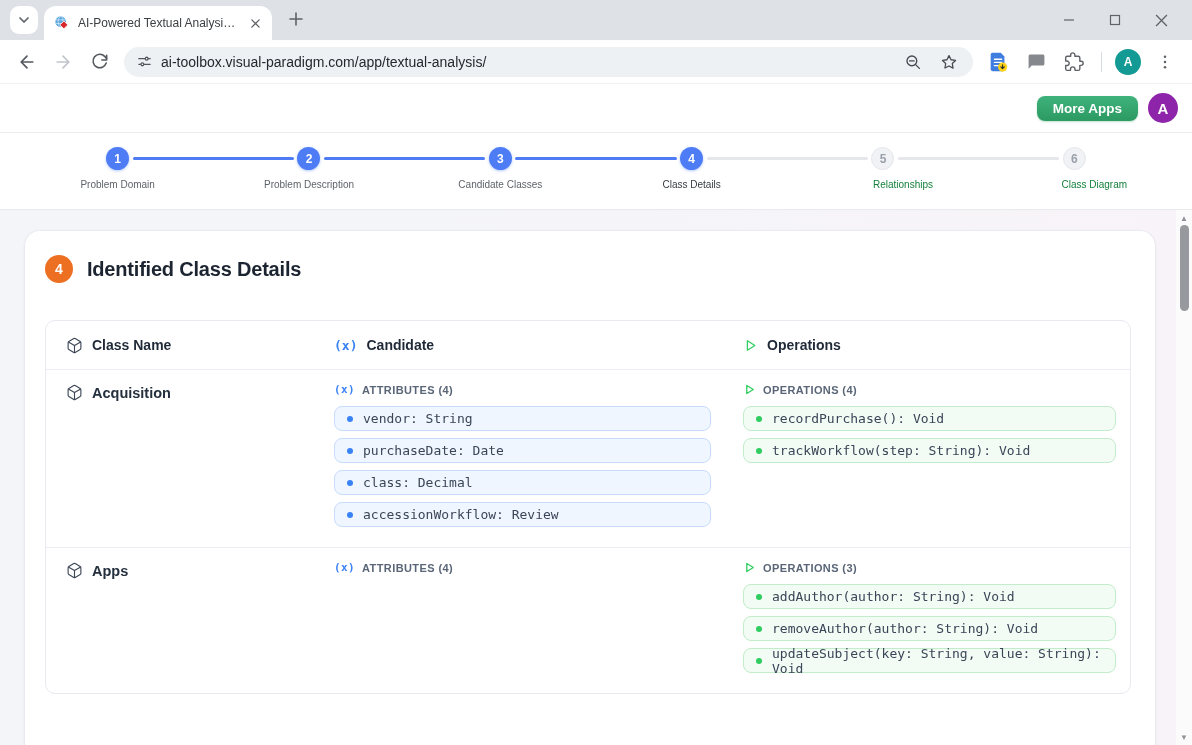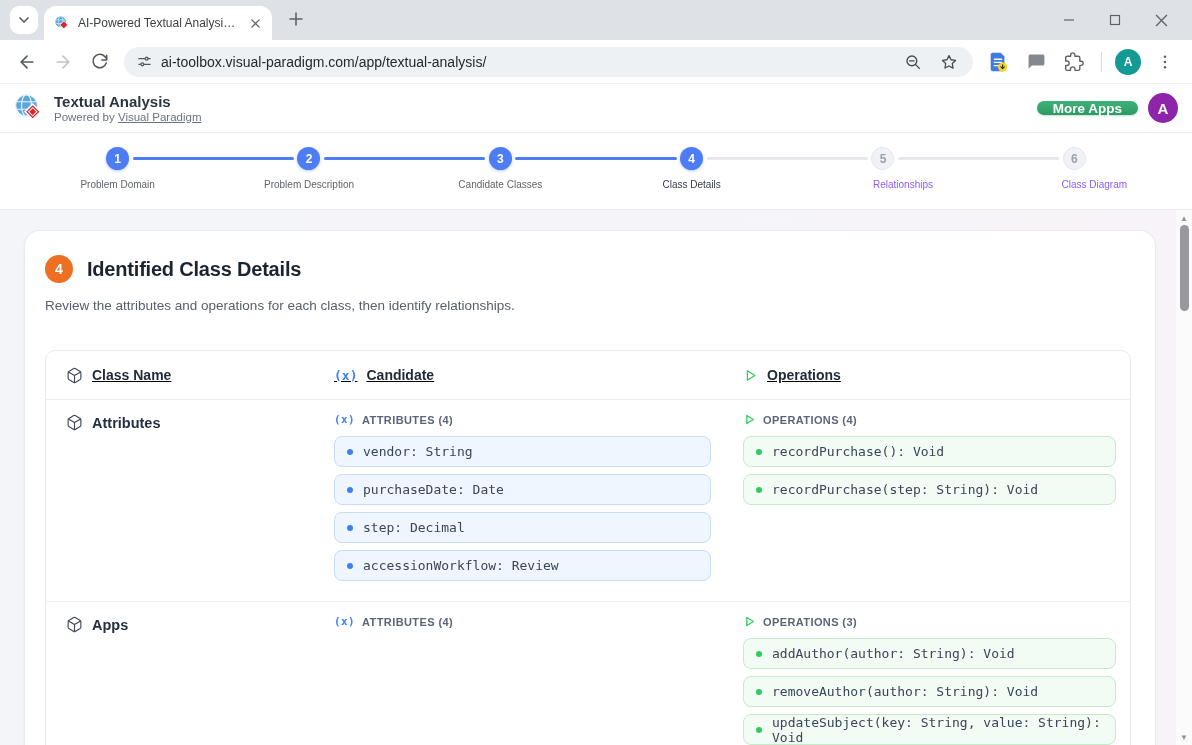--- a/index.html
+++ b/index.html
@@ -31,70 +31,70 @@
   .profile-avatar { width:26px; height:26px; border-radius:50%; background:#149a94; color:#fff; font-size:12px; font-weight:700;
     display:flex; align-items:center; justify-content:center; }
 
   
   .app-header { height:49px; background:#fff; border-bottom:1px solid #ececee; display:flex; align-items:center; padding:0 14px; }
   .brand { display:flex; align-items:center; gap:10px; }
   .brand-text .app-title { font-size:15px; font-weight:700; color:#2b3440; line-height:17px; }
   .brand-text .powered { font-size:11.5px; color:#6a7380; line-height:14px; }
   .brand-text .powered a { color:#6a7380; text-decoration:underline; cursor:pointer; }
   .header-right { margin-left:auto; display:flex; align-items:center; gap:10px; }
-  .more-apps-btn { height:14px; padding:0 16px; border-radius:8px; color:#fff; font-size:13.5px; font-weight:700;
+  .more-apps-btn { height:25px; padding:0 16px; border-radius:8px; color:#fff; font-size:13.5px; font-weight:700;
     background:linear-gradient(180deg,#3eb27b,#2c9a62); box-shadow:0 1px 2px rgba(44,154,98,.3); }
   .user-avatar { width:30px; height:30px; border-radius:50%; background:#8e24aa; color:#fff; font-size:15px; font-weight:700;
     display:flex; align-items:center; justify-content:center; cursor:pointer; }
 
   
   .stepper { height:77px; background:#fff; border-bottom:1px solid #e8eaee; padding:14px 22px 0; }
   .steps { display:flex; }
   .step { position:relative; flex:1; display:flex; flex-direction:column; align-items:center; cursor:pointer; }
   .step-circle { width:23px; height:23px; border-radius:50%; font-size:12px; font-weight:700;
     display:flex; align-items:center; justify-content:center; position:relative; z-index:2; }
   .step.done .step-circle, .step.active .step-circle { background:#4e7cf5; color:#fff; box-shadow:0 1px 3px rgba(78,124,245,.4); }
   .step.pending .step-circle { background:#f1f2f5; color:#9aa1ab; border:1px solid #e4e6ea; }
   .step-label { margin-top:9px; font-size:10px; }
   .step.done .step-label { color:#5f6368; }
   .step.active .step-label { color:#363c45; font-weight:500; }
-  .step.pending .step-label { color:#8b5cf6;margin-left:40px; }
+  .step.pending .step-label { color:#15803d;margin-left:40px; }
   .connector { position:absolute; top:10px; left:calc(-50% + 15px); right:calc(50% + 15px); height:2.5px; border-radius:2px; z-index:1; }
   .connector.blue { background:#4e7cf5; }
   .connector.gray { background:#e6e7eb; }
 
   
   .page { position:relative; height:535px; overflow:hidden;
     background:linear-gradient(90deg,#f4f5f9 0%,#f5f5f9 55%,#f8f3f8 100%); }
   .card { position:absolute; left:24px; right:36px; top:20px; height:620px; background:#fff;
     border:1px solid #eaebf0; border-bottom:none; border-radius:16px 16px 0 0; box-shadow:0 1px 3px rgba(16,24,40,.05);
     padding:24px 24px 0 20px; }
   .card-head { display:flex; align-items:center; gap:14px; }
   .step-badge { width:28px; height:28px; border-radius:50%; background:#ed6f21; color:#fff; font-size:14px; font-weight:700;
     display:flex; align-items:center; justify-content:center; flex:none; }
   .page-title { font-size:20px; font-weight:700; color:#1b2430; letter-spacing:-.2px; }
   .page-subtitle { margin-top:15px; font-size:13.5px; color:#555f6d; }
 
   .vp-table { margin-top:37px; border:1px solid #e8eaf0; border-radius:10px; overflow:hidden; background:#fff; }
-  .vp-thead { display:grid; grid-template-columns:274px 409px 405px; height:49px; border-bottom:1px solid #eceef3;text-decoration:underline; }
+  .vp-thead { display:grid; grid-template-columns:274px 409px 405px; height:49px; border-bottom:1px solid #eceef3; }
   .th { display:flex; align-items:center; gap:9px; font-size:14px; font-weight:700; color:#1f2937; }
   .th.c1 { padding-left:20px; } .th.c2, .th.c3 { padding-left:14px; }
   .attr-glyph { font-family:"DejaVu Sans Mono", monospace; color:#3b82f6; font-weight:700; }
   .th .attr-glyph { font-size:13px; }
 
   .class-row { display:grid; grid-template-columns:274px 409px 405px; }
   .class-row + .class-row { border-top:1px solid #eceef3; }
   .cell-class { padding:14px 0 0 20px; display:flex; align-items:flex-start; gap:9px; }
   .class-name { font-size:14.5px; font-weight:700; color:#25303e; line-height:19px; }
   .cell-members { padding:13px 18px 20px 14px; }
   .member-label { display:flex; align-items:center; gap:7px; margin-bottom:10px;
     font-size:11px; font-weight:700; letter-spacing:.4px; color:#5a6678; }
   .member-label .attr-glyph { font-size:11px; }
   .pill-list { display:flex; flex-direction:column; gap:7px; }
-  .pill { height:31px; border-radius:8px; display:flex; align-items:center; gap:10px; padding:0 12px;
+  .pill { height:25px; border-radius:8px; display:flex; align-items:center; gap:10px; padding:0 12px;
     font-family:"DejaVu Sans Mono", monospace; font-size:13px; color:#3a4557; }
   .pill .dot { width:6px; height:6px; border-radius:50%; flex:none; }
   .pill.attr { background:#eff6ff; border:1px solid #c7dcfa; }
   .pill.attr .dot { background:#3b82f6; }
   .pill.op { background:#f2fcf5; border:1px solid #c2ecca; }
   .pill.op .dot { background:#2fcc5f; }
 
   
   .scrollbar { position:absolute; right:0; top:0; width:16px; height:535px; background:#fbfbfc; }
   .sb-arrow { position:absolute; left:0; width:16px; height:14px; display:flex; align-items:center; justify-content:center;
@@ -219,36 +219,20 @@
             <circle cx="12" cy="5" r="1.7"></circle>
             <circle cx="12" cy="12" r="1.7"></circle>
             <circle cx="12" cy="19" r="1.7"></circle>
           </g>
         </svg>
     </button>
   </div>
 </div>
 
 <div class="app-header">
-  <div class="brand">
-    <svg width="30" height="30" viewBox="0 0 36 36">
-      <circle cx="15" cy="15" r="13" fill="#5aa7dd"></circle>
-      <g stroke="#eaf4fb" stroke-width="1.4" fill="none">
-          <circle cx="15" cy="15" r="13"></circle>
-          <ellipse cx="15" cy="15" rx="6" ry="13"></ellipse>
-          <path d="M2.6 10.5h24.8M2.6 19.5h24.8"></path>
-        </g>
-      <rect x="16" y="16" width="13" height="13" transform="rotate(45 22.5 22.5)" fill="#d9272e" stroke="#fff" stroke-width="1.8"></rect>
-      <rect x="19" y="19" width="7" height="7" transform="rotate(45 22.5 22.5)" fill="none" stroke="#fff" stroke-width="1.2"></rect>
-    </svg>
-    <div class="brand-text">
-      <div class="app-title">Textual Analysis</div>
-      <div class="powered"><span>Powered by </span><a>Visual Paradigm</a></div>
-    </div>
-  </div>
   <div class="header-right">
     <button class="more-apps-btn">More Apps</button>
     <div class="user-avatar">A</div>
   </div>
 </div>
 
 <div class="stepper">
   <div class="steps">
       <div class="step done">
         <div class="step-circle">1</div>
@@ -281,21 +265,20 @@
       </div>
     </div>
 </div>
 
 <div class="page">
   <div class="card">
     <div class="card-head">
       <div class="step-badge">4</div>
       <div class="page-title">Identified Class Details</div>
     </div>
-    <div class="page-subtitle">Review the attributes and operations for each class, then identify relationships.</div>
 
     <div class="vp-table">
       <div class="vp-thead">
         <div class="th c1">
           <svg width="17" height="17" viewBox="0 0 24 24">
               <g fill="none" stroke="#3d4756" stroke-width="1.6" stroke-linejoin="round">
                 <path d="M21 16V8a2 2 0 0 0-1-1.73l-7-4a2 2 0 0 0-2 0l-7 4A2 2 0 0 0 3 8v8a2 2 0 0 0 1 1.73l7 4a2 2 0 0 0 2 0l7-4A2 2 0 0 0 21 16z"></path>
                 <path d="M3.3 7l8.7 5 8.7-5M12 22V12"></path>
               </g>
             </svg>
@@ -314,39 +297,39 @@
       </div>
       <div>
           <div class="class-row">
             <div class="cell-class">
               <svg width="17" height="17" viewBox="0 0 24 24">
                 <g fill="none" stroke="#3d4756" stroke-width="1.6" stroke-linejoin="round">
                   <path d="M21 16V8a2 2 0 0 0-1-1.73l-7-4a2 2 0 0 0-2 0l-7 4A2 2 0 0 0 3 8v8a2 2 0 0 0 1 1.73l7 4a2 2 0 0 0 2 0l7-4A2 2 0 0 0 21 16z"></path>
                   <path d="M3.3 7l8.7 5 8.7-5M12 22V12"></path>
                 </g>
               </svg>
-              <span class="class-name">Attributes</span>
+              <span class="class-name">Acquisition</span>
             </div>
             <div class="cell-members">
               <div class="member-label">
                 <span class="attr-glyph">(x)</span>
                 <span>ATTRIBUTES (4)</span>
               </div>
               <div class="pill-list">
                 <div class="pill attr">
                   <span class="dot"></span>
                   <span>vendor: String</span>
                 </div>
                 <div class="pill attr">
                   <span class="dot"></span>
                   <span>purchaseDate: Date</span>
                 </div>
                 <div class="pill attr">
                   <span class="dot"></span>
-                  <span>step: Decimal</span>
+                  <span>class: Decimal</span>
                 </div>
                 <div class="pill attr">
                   <span class="dot"></span>
                   <span>accessionWorkflow: Review</span>
                 </div>
               </div>
             </div>
             <div class="cell-members">
               <div class="member-label">
                 <svg width="13" height="13" viewBox="0 0 24 24">
@@ -354,21 +337,21 @@
                 </svg>
                 <span>OPERATIONS (4)</span>
               </div>
               <div class="pill-list">
                 <div class="pill op">
                   <span class="dot"></span>
                   <span>recordPurchase(): Void</span>
                 </div>
                 <div class="pill op">
                   <span class="dot"></span>
-                  <span>recordPurchase(step: String): Void</span>
+                  <span>trackWorkflow(step: String): Void</span>
                 </div>
               </div>
             </div>
           </div>
           <div class="class-row">
             <div class="cell-class">
               <svg width="17" height="17" viewBox="0 0 24 24">
                 <g fill="none" stroke="#3d4756" stroke-width="1.6" stroke-linejoin="round">
                   <path d="M21 16V8a2 2 0 0 0-1-1.73l-7-4a2 2 0 0 0-2 0l-7 4A2 2 0 0 0 3 8v8a2 2 0 0 0 1 1.73l7 4a2 2 0 0 0 2 0l7-4A2 2 0 0 0 21 16z"></path>
                   <path d="M3.3 7l8.7 5 8.7-5M12 22V12"></path>

